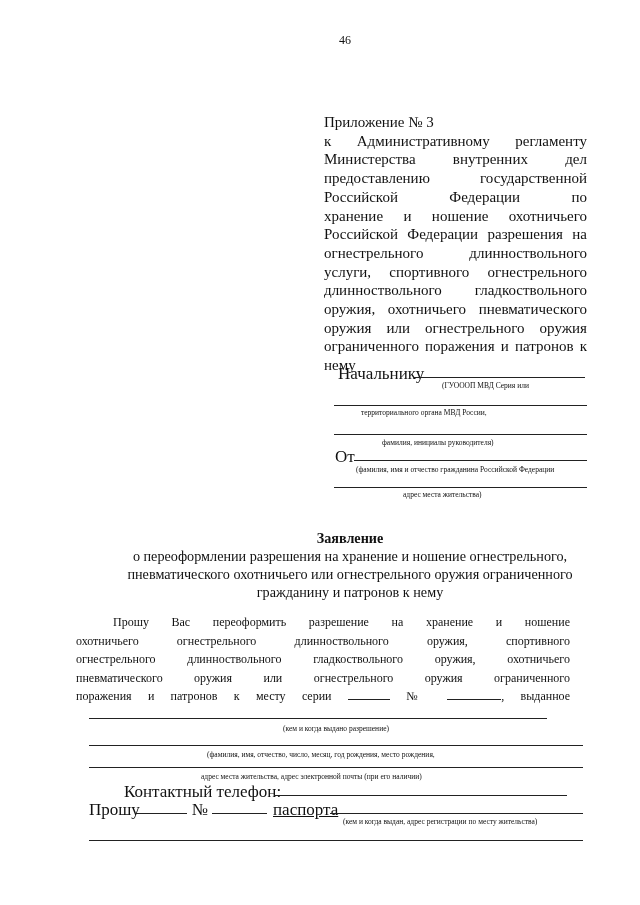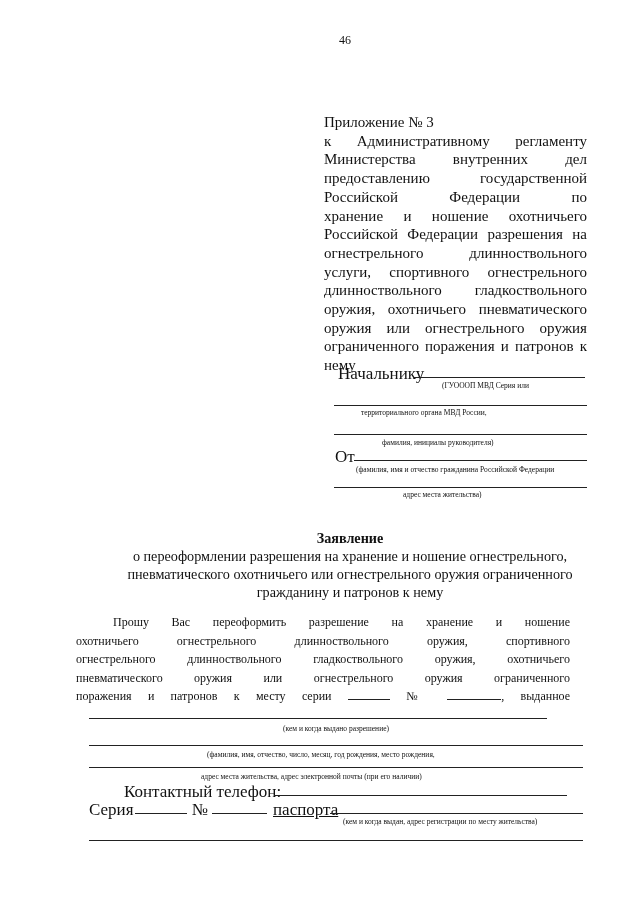--- a/index.html
+++ b/index.html
@@ -69,20 +69,20 @@
 <div class="line" style="left:89px; top:718px; width:458px;"></div>
 <div class="tiny" style="left:283px; top:724px;">(кем и когда выдано разрешение)</div>
 <div class="line" style="left:89px; top:745px; width:494px;"></div>
 <div class="tiny" style="left:207px; top:750px;">(фамилия, имя, отчество, число, месяц, год рождения, место рождения,</div>
 <div class="line" style="left:89px; top:767px; width:494px;"></div>
 <div class="tiny" style="left:201px; top:772px;">адрес места жительства, адрес электронной почты (при его наличии)</div>
 
 <div class="big" style="left:116px; top:782px;margin-left:8px;">Контактный телефон:</div>
 <div class="line" style="left:274px; top:795px; width:293px;"></div>
 
-<div class="big" style="left:89px; top:800px;">Серия</div>
+<div class="big" style="left:89px; top:800px;">Прошу</div>
 <div class="line" style="left:135px; top:813px; width:52px;"></div>
 <div class="big" style="left:192px; top:800px;">№</div>
 <div class="line" style="left:212px; top:813px; width:55px;"></div>
 <div class="big" style="left:273px; top:800px;text-decoration:underline;">паспорта</div>
 <div class="line" style="left:330px; top:813px; width:253px;"></div>
 <div class="tiny" style="left:343px; top:817px;">(кем и когда выдан, адрес регистрации по месту жительства)</div>
 <div class="line" style="left:89px; top:840px; width:494px;"></div>
 
 </body></html>

